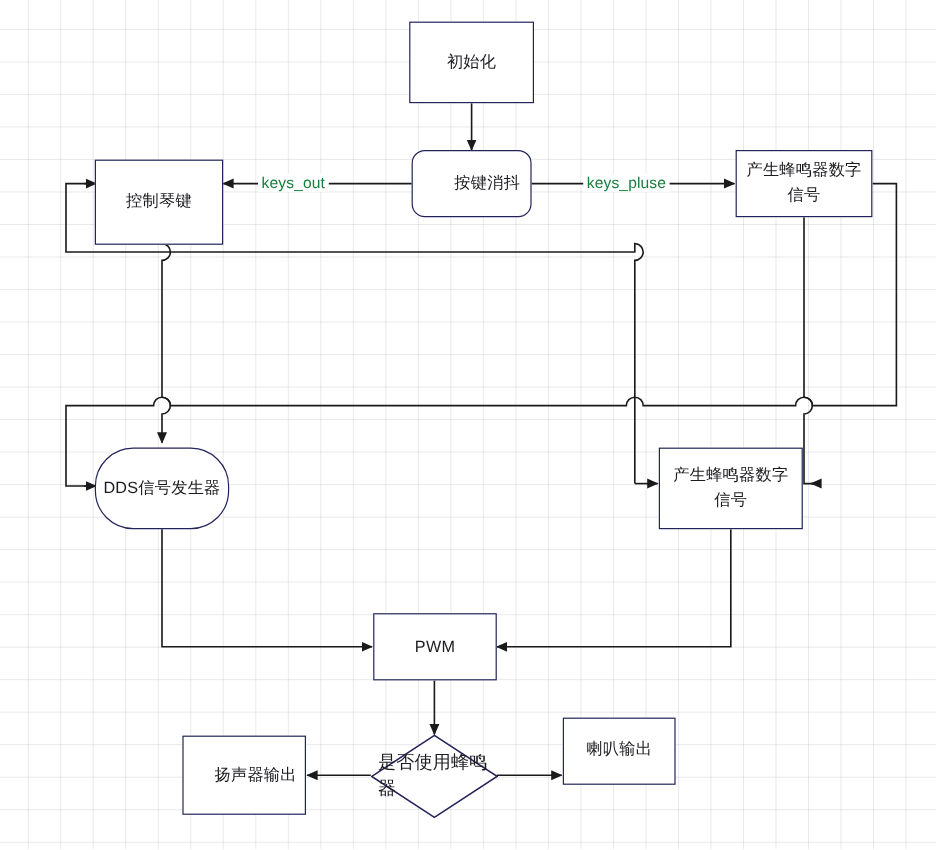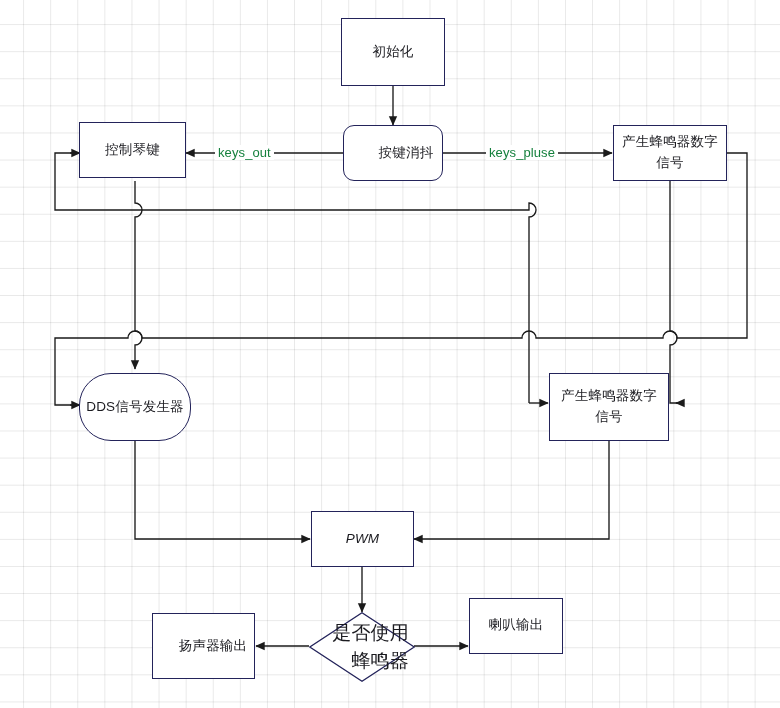--- a/index.html
+++ b/index.html
@@ -52,23 +52,23 @@
     background: transparent;
   }
   .diamond-shape {
     position: absolute;
     left: 0; top: 0;
     width: 100%; height: 100%;
   }
   .diamond-label {
     position: relative;
     z-index: 2;
-    font-size: 19px;
+    font-size: 15px;
     line-height: 1.5;
-    text-align: right;
+    text-align: left;
   }
   .edge-label {
     position: absolute;
     background: #ffffff;
     color: #15803d;
     font-size: 13px;
     letter-spacing: 0.1px;
     padding: 0 3px;
     white-space: nowrap;
   }
@@ -113,41 +113,41 @@
       <path d="M 309 646 L 256 646" marker-end="url(#arrow)"></path>
 
       <path d="M 414 646 L 468 646" marker-end="url(#arrow)"></path>
     </g>
   </svg>
 
   <div class="node" style="left:341px; top:18px; width:104px; height:68px;">
     <span>初始化</span>
   </div>
 
-  <div class="node" style="left:79px; top:122px; width:107px; height:56px;">
+  <div class="node" style="left:79px; top:133px; width:107px; height:71px;">
     <span>控制琴键</span>
   </div>
 
   <div class="node rounded" style="left:343px; top:125px; width:100px; height:56px;">
     <span>按键消抖</span>
   </div>
 
   <div class="node" style="left:613px; top:125px; width:114px; height:56px;">
     <span>产生蜂鸣器数字信号</span>
   </div>
 
   <div class="node" style="left:79px; top:373px; width:112px; height:68px;border-radius:32px;">
     <span>DDS信号发生器</span>
   </div>
 
   <div class="node" style="left:549px; top:373px; width:120px; height:68px;">
     <span>产生蜂鸣器数字信号</span>
   </div>
 
-  <div class="node" style="left:311px; top:511px; width:103px; height:56px;font-style:italic;">
+  <div class="node" style="left:311px; top:511px; width:103px; height:56px;">
     <span>PWM</span>
   </div>
 
   <div class="node diamond" style="left:309px; top:612px; width:106px; height:70px;">
     <svg class="diamond-shape" viewBox="0 0 106 70" preserveAspectRatio="none">
       <polygon points="53,0.8 105.2,35 53,69.2 0.8,35" fill="#ffffff" stroke="#23235a" stroke-width="1.3"></polygon>
     </svg>
     <span class="diamond-label">是否使用蜂鸣器</span>
   </div>
 

